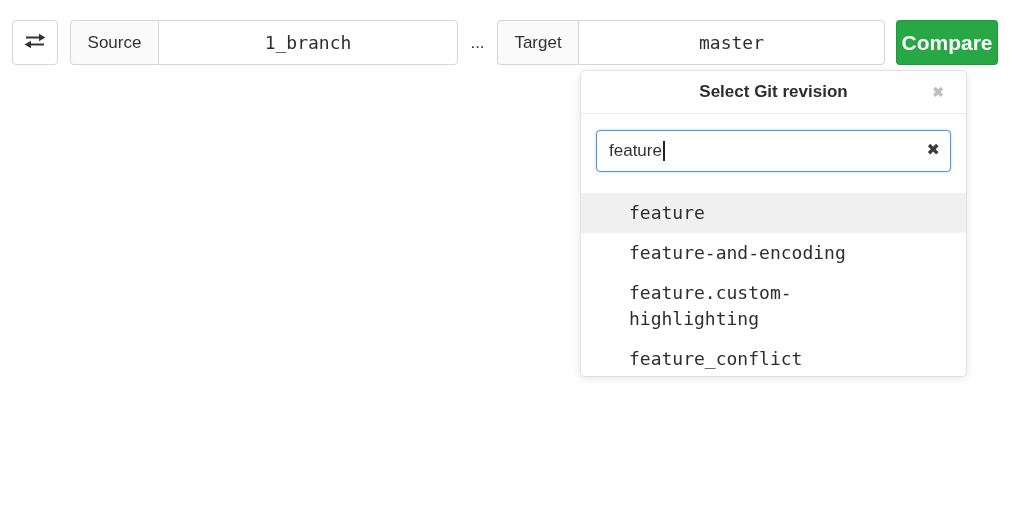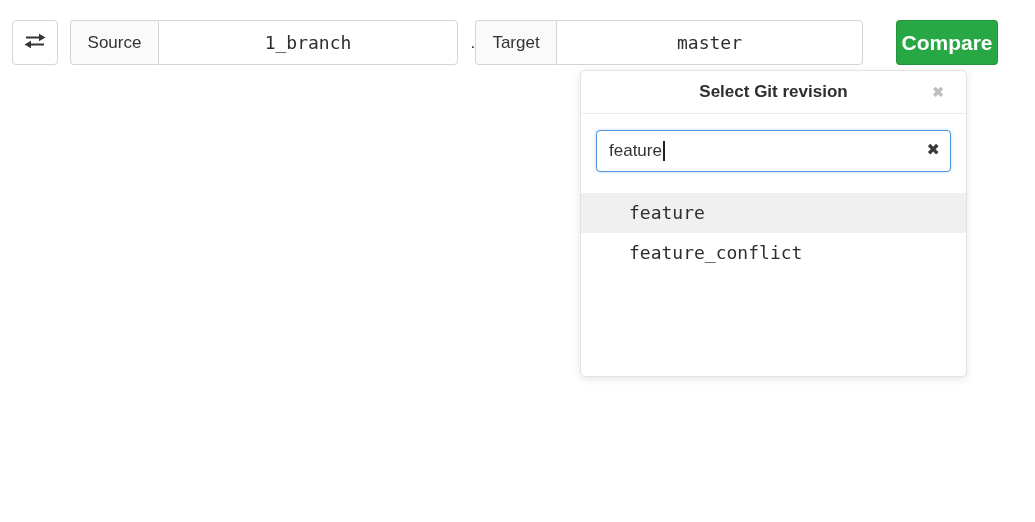--- a/index.html
+++ b/index.html
@@ -21,21 +21,21 @@
     border: 1px solid #d5d5d5;
     border-radius: 4px;
     display: flex; align-items: center; justify-content: center;
     cursor: pointer;
   }
   .input-group {
     position: absolute; top: 20px; height: 45px;
     display: flex;
   }
   #source-group { left: 70px; border-radius: 19px; }
-  #target-group { left: 475px; }
+  #target-group { left: 497px; }
   .group-label {
     background: #fafafa;
     border: 1px solid #d5d5d5;
     border-right: none;
     border-radius: 4px 0 0 4px;
     display: flex; align-items: center; justify-content: center;
     font-size: 17px; color: #333;
     height: 45px;
   }
   #source-group .group-label { width: 88px; }
@@ -174,16 +174,18 @@
   <div class="dd-search-wrap">
     <div class="dd-search" role="textbox" style="border-color: rgb(79, 150, 216);">
       <span>feature</span>
         <span class="caret"></span>
     </div>
     <span class="dd-clear">✖</span>
   </div>
 
   <ul class="dd-list">
     <li class="dd-item selected" style="background: rgb(240, 240, 240);">feature</li>
+    <li class="dd-item">feature-and-encoding</li>
+    <li class="dd-item">feature.custom-highlighting</li>
     <li class="dd-item">feature_conflict</li>
   </ul>
 
 </div>
 
 </body></html>

